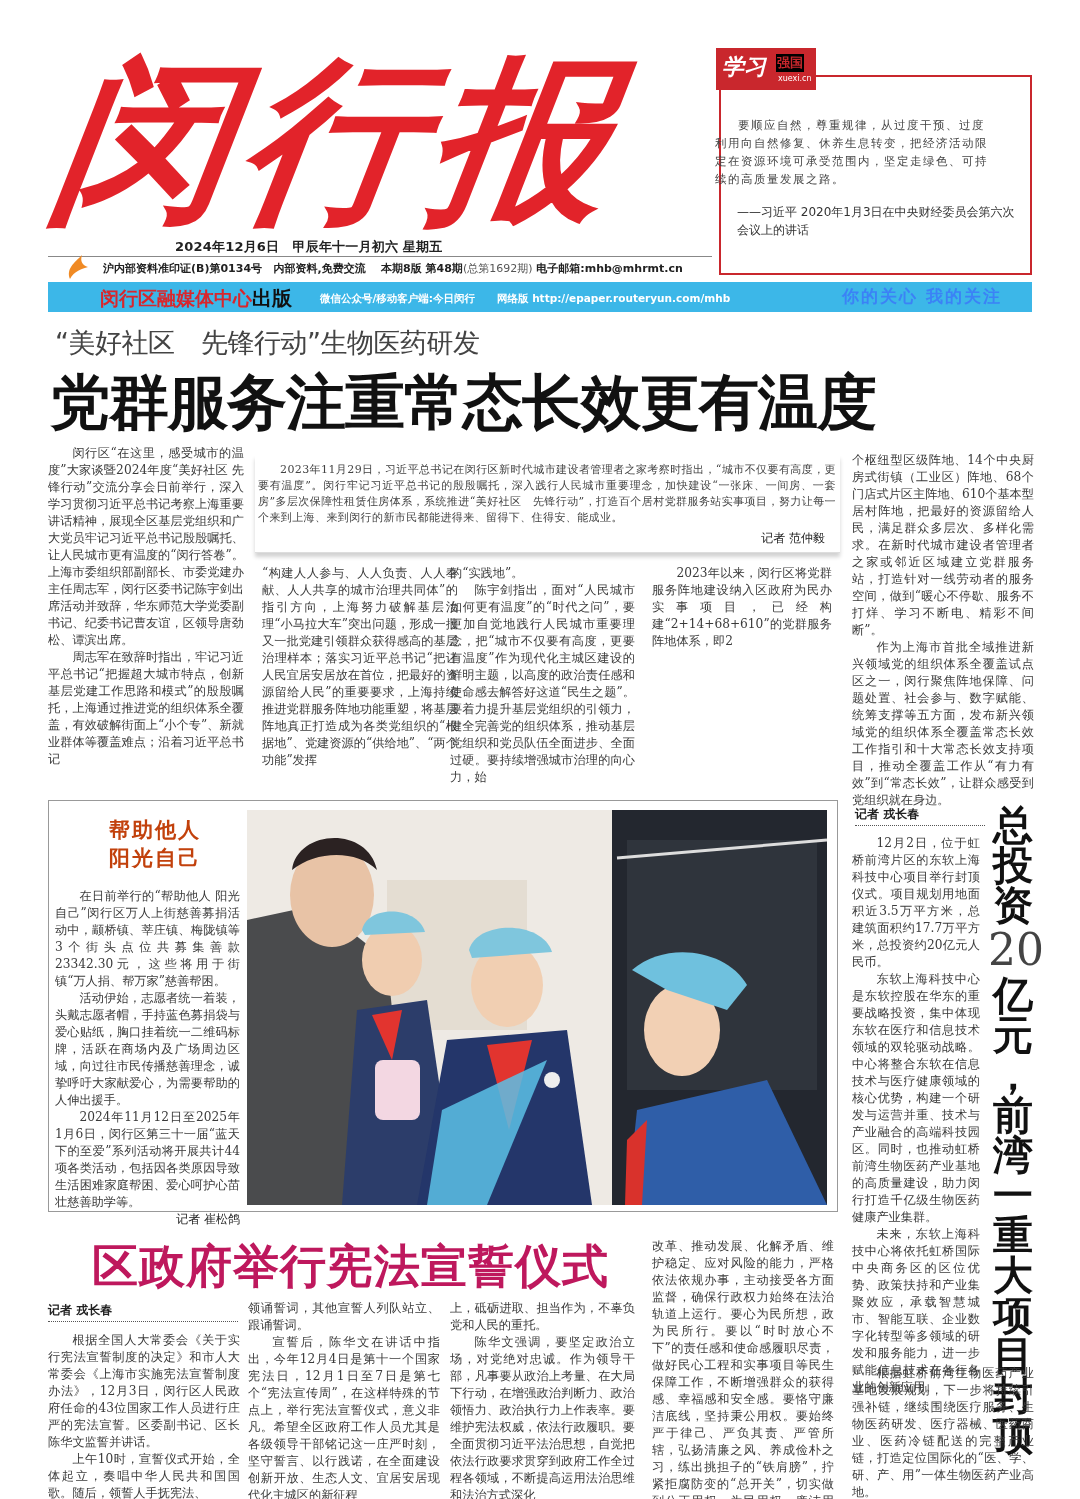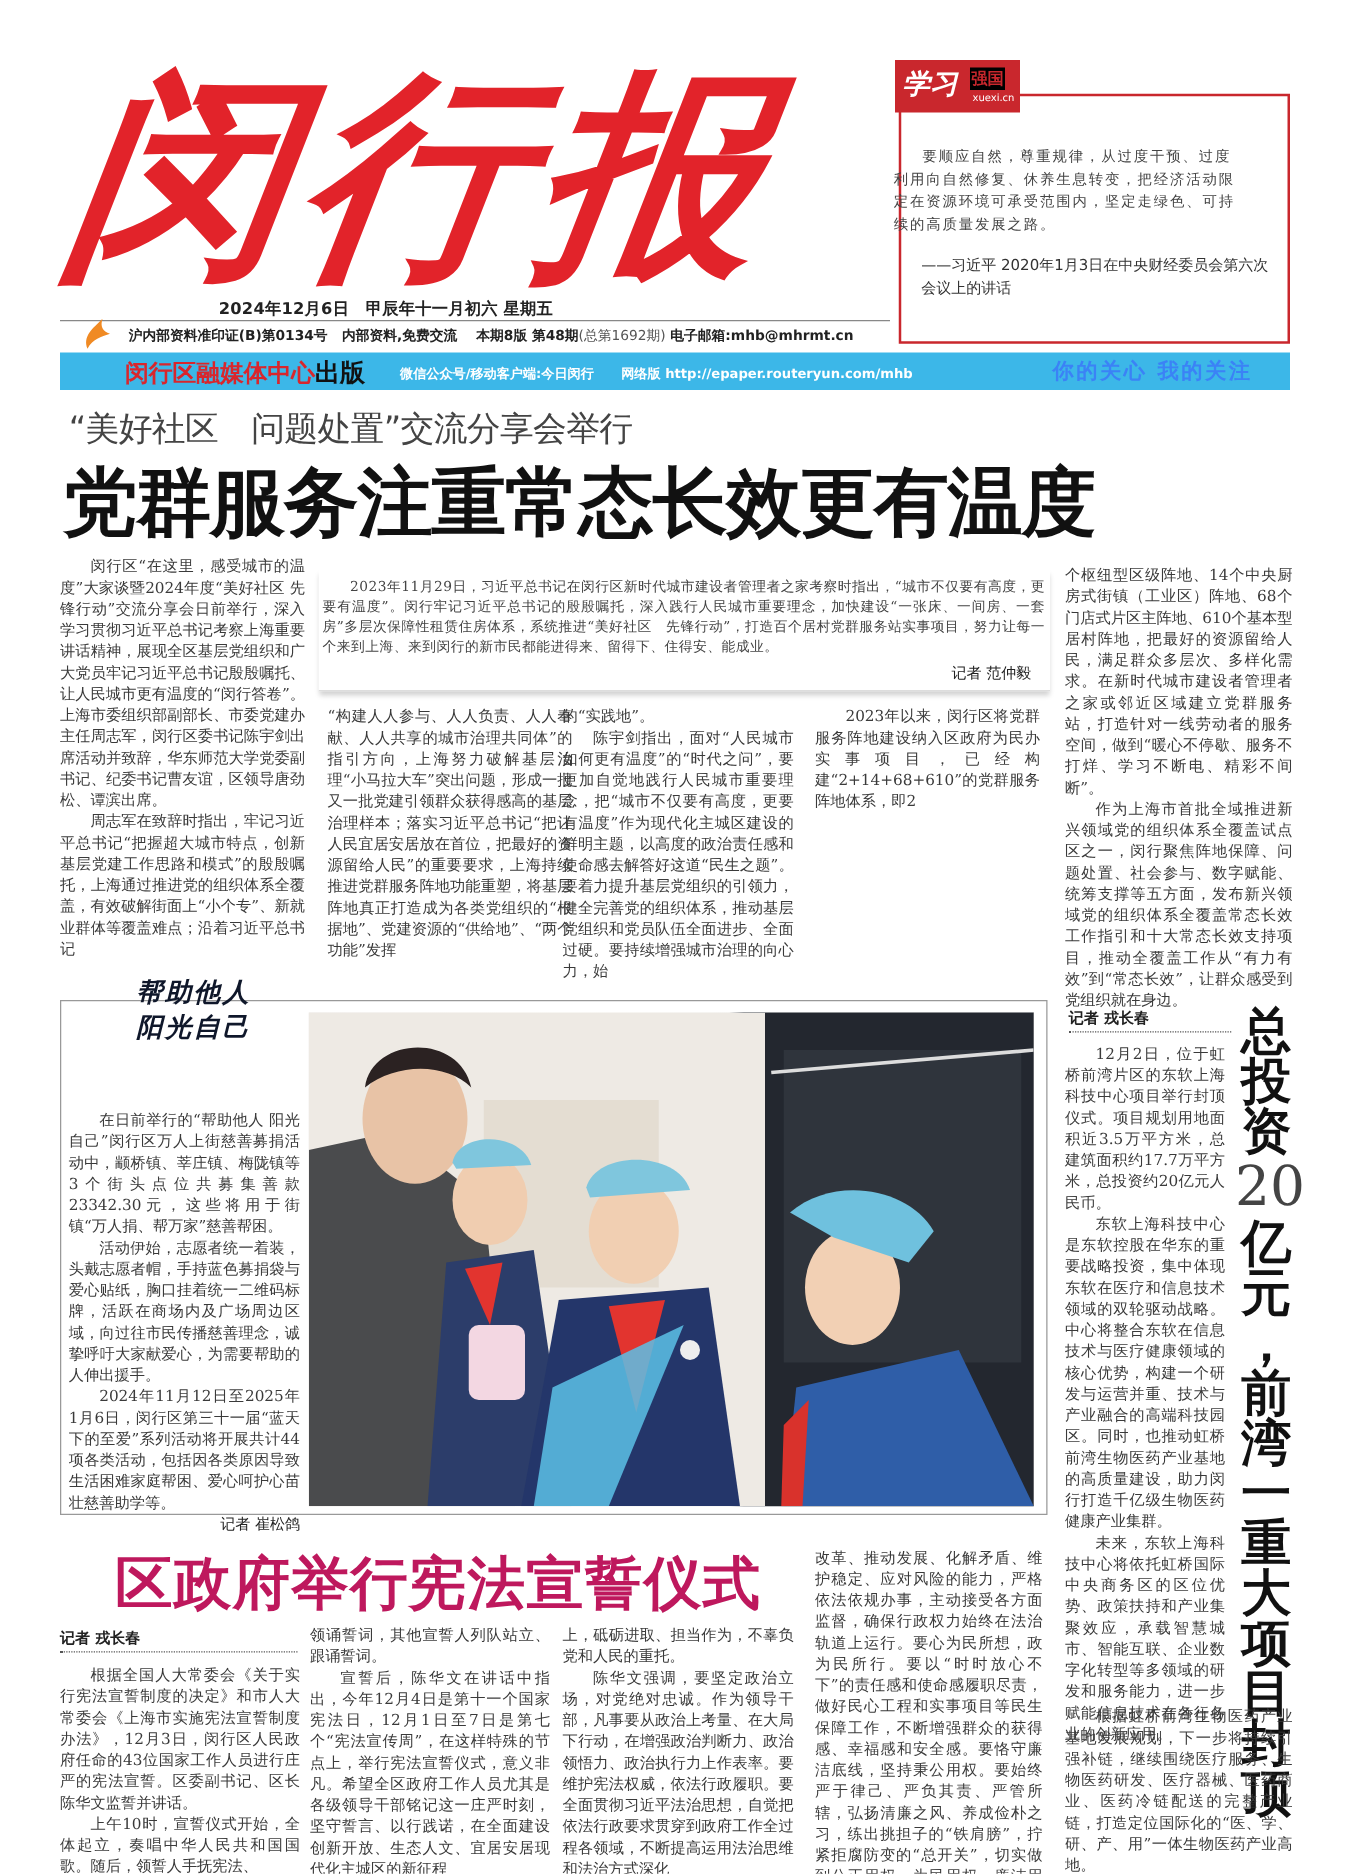--- a/index.html
+++ b/index.html
@@ -40,21 +40,21 @@
   .col p { text-indent: 2em; }
   .col .cont { text-indent: 0; }
   .byline { font-family: "DejaVu Sans", sans-serif; font-size: 12px; color: #222; text-align: right; }
 
   .summary-box { left: 255px; top: 455px; width: 585px; height: 98px; background: #fff; box-shadow: 0 4px 4px rgba(0,0,0,0.18); border-bottom: 1px solid #ddd; }
   .summary-text { left: 258px; top: 462px; width: 578px; font-size: 11px; line-height: 16px; color: #444; text-indent: 2em; text-align: justify; letter-spacing: .4px; }
   .summary-byline { left: 700px; top: 530px; width: 125px; }
 
   
   .charity-frame { left: 48px; top: 800px; width: 790px; height: 412px; border: 1px solid #999; }
-  .charity-title { left: 60px; top: 780px; width: 190px; font-family: "DejaVu Sans", sans-serif; font-weight: bold; font-size: 21px; line-height: 28px; color: #0f172a; text-align: center; letter-spacing: 2px; font-style: italic; }
+  .charity-title { left: 60px; top: 816px; width: 190px; font-family: "DejaVu Sans", sans-serif; font-weight: bold; font-size: 21px; line-height: 28px; color: #c2410c; text-align: center; letter-spacing: 2px; }
   .photo { left: 247px; top: 810px; width: 580px; height: 395px; overflow: hidden; background: linear-gradient(90deg, #e9e4df 0%, #f3efe9 35%, #eceae6 58%, #2a2f38 60%, #1f232b 100%); }
 
   
   .vert-head { left: 988px; top: 805px; width: 50px; font-family: "DejaVu Sans", sans-serif; font-weight: bold; font-size: 40px; line-height: 40px; color: #111; text-align: center; }
   .vert-head .num { font-family: "DejaVu Serif", serif; font-weight: normal; font-size: 44px; color: #444; display:block; line-height: 50px; }
   .right-byline { left: 855px; top: 806px; font-family: "DejaVu Sans", sans-serif; font-size: 12px; font-weight: bold; color: #222; border-bottom: 1px dotted #555; width: 130px; padding-bottom: 2px; }
   .left-byline { left: 48px; top: 1302px; font-family: "DejaVu Sans", sans-serif; font-size: 12px; font-weight: bold; color: #222; border-bottom: 1px dotted #555; width: 190px; padding-bottom: 2px; }
 
   .headline2 { left: 92px; top: 1236px; font-family: "DejaVu Sans", sans-serif; font-size: 46px; font-weight: bold; color: #be185d; white-space: nowrap; letter-spacing: 1px; }
 </style>
@@ -89,21 +89,21 @@
 
 <div class="abs quote-box"></div>
 <div class="abs quote-tag">
   <span class="cal">学习</span>
   <span class="qg">强国</span>
   <span class="url">xuexi.cn</span>
 </div>
 <div class="abs quote-text">要顺应自然，尊重规律，从过度干预、过度利用向自然修复、休养生息转变，把经济活动限定在资源环境可承受范围内，坚定走绿色、可持续的高质量发展之路。</div>
 <div class="abs quote-src">——习近平 2020年1月3日在中央财经委员会第六次会议上的讲话</div>
 
-<div class="abs kicker">“美好社区　问题处置”交流分享会举行</div>
+<div class="abs kicker">“美好社区　先锋行动”生物医药研发</div>
 <div class="abs headline">党群服务注重常态长效更有温度</div>
 
 <div class="abs summary-box"></div>
 <div class="abs summary-text">2023年11月29日，习近平总书记在闵行区新时代城市建设者管理者之家考察时指出，“城市不仅要有高度，更要有温度”。闵行牢记习近平总书记的殷殷嘱托，深入践行人民城市重要理念，加快建设“一张床、一间房、一套房”多层次保障性租赁住房体系，系统推进“美好社区　先锋行动”，打造百个居村党群服务站实事项目，努力让每一个来到上海、来到闵行的新市民都能进得来、留得下、住得安、能成业。</div>
 <div class="abs byline summary-byline">记者 范仲毅</div>
 
 <div class="abs col" style="left:48px; top:445px; width:196px;">
   <p>闵行区“在这里，感受城市的温度”大家谈暨2024年度“美好社区 先锋行动”交流分享会日前举行，深入学习贯彻习近平总书记考察上海重要讲话精神，展现全区基层党组织和广大党员牢记习近平总书记殷殷嘱托、让人民城市更有温度的“闵行答卷”。上海市委组织部副部长、市委党建办主任周志军，闵行区委书记陈宇剑出席活动并致辞，华东师范大学党委副书记、纪委书记曹友谊，区领导唐劲松、谭滨出席。</p>
   <p>周志军在致辞时指出，牢记习近平总书记“把握超大城市特点，创新基层党建工作思路和模式”的殷殷嘱托，上海通过推进党的组织体系全覆盖，有效破解街面上“小个专”、新就业群体等覆盖难点；沿着习近平总书记</p>
 </div>

